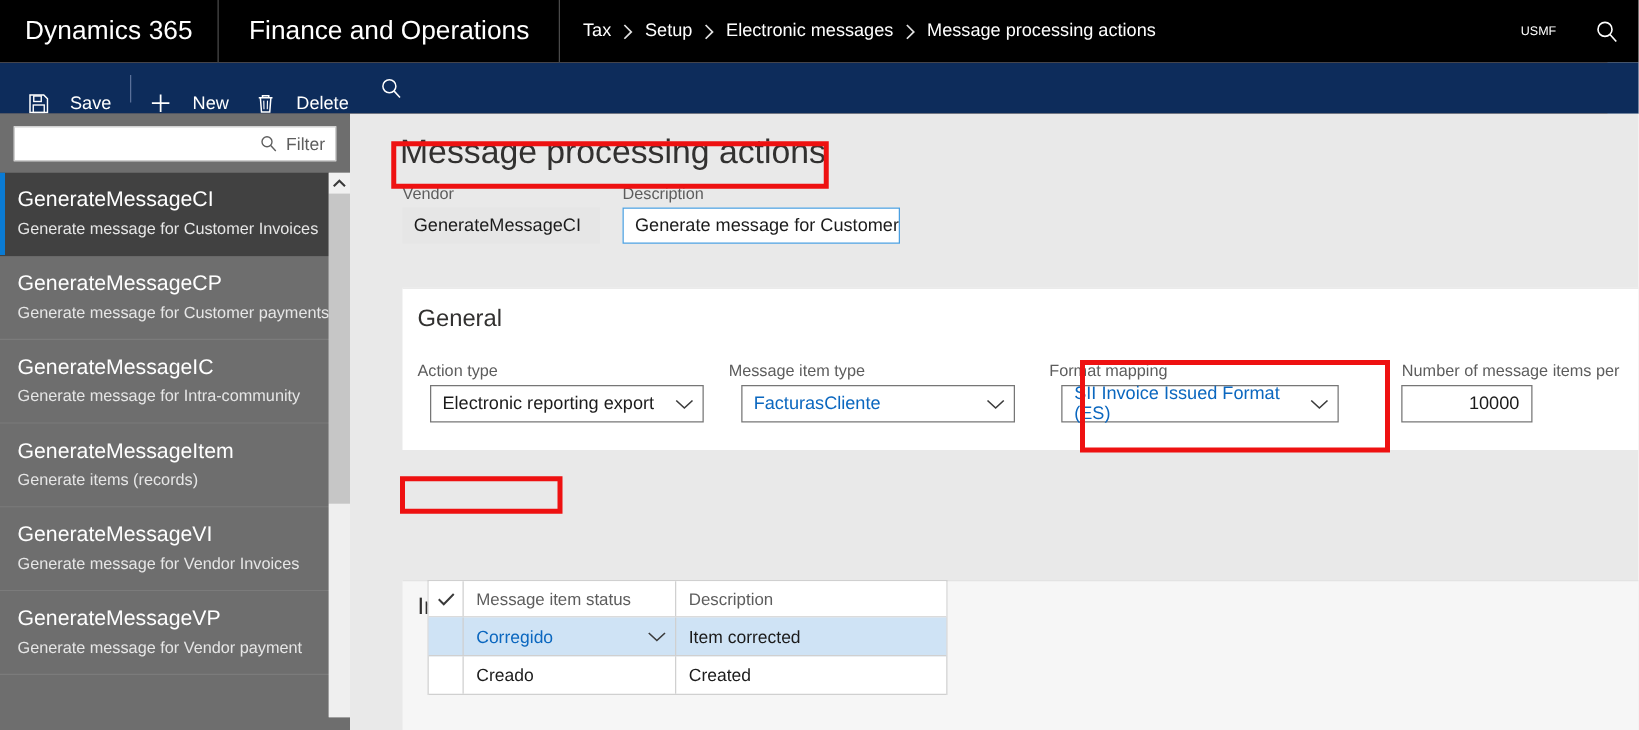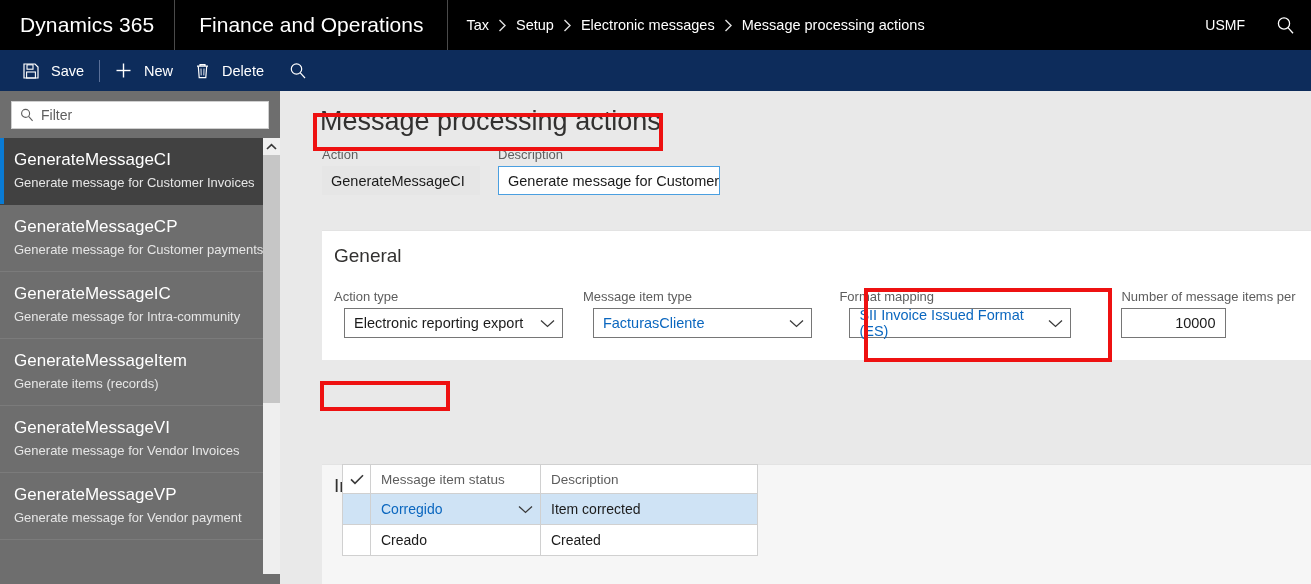--- a/index.html
+++ b/index.html
@@ -25,51 +25,51 @@
     font-size: 21px; font-weight: 400; color: #fff;
     border-right: 1px solid #4a4a4a;
   }
   .crumbs {
     display: flex; align-items: center; padding: 0 18px; gap: 9px;
     font-size: 14.5px; color: #ffffff; flex: 1;
   }
   .crumb { white-space: nowrap; }
   .crumb-sep { font-size: 13px; color: #d8d8d8; }
   .company {
-    display: flex; align-items: center; font-size: 14px; color: #fff;
+    display: flex; align-items: center; font-size: 10px; color: #fff;
     padding: 0 14px;
   }
   .topsearch {
     display: flex; align-items: center; justify-content: center;
     width: 52px; color: #fff;
   }
 
   
   .actionbar {
     position: absolute; left: 0; top: 50px; width: 1311px; height: 41px;
     background: #0d2c5b; display: flex; align-items: center;
     padding-left: 12px; color: #fff;
   }
   .abtn {
-    display: flex; align-items: center; gap: 12px; height: 41px;
+    display: flex; align-items: flex-end; gap: 17px; height: 41px;
     padding: 0 11px; font-size: 14.5px; color: #ffffff; white-space: nowrap;
   }
   .abtn.caps { font-size: 13.5px; letter-spacing: .3px; padding: 0 13px; }
   .abar-sep { width: 1px; height: 22px; background: #5a7099; margin: 0 4px; }
   .abar-search { padding: 0 14px; display: flex; align-items: center; }
 
   
   .leftpane {
     position: absolute; left: 0; top: 91px; width: 280px; height: 493px;
     background: #6e6e6e;
   }
   .filterwrap { padding: 10px 11px 9px 11px; }
   .filterbox {
     height: 28px; background: #ffffff; border: 1px solid #cfcfcf;
-    display: flex; align-items: center; padding: 0 8px; gap: 7px;
+    display: flex; align-items: center; padding: 0 8px; gap: 7px; justify-content: flex-end;
   }
   .filterbox .ftext { font-size: 14px; color: #5e5e5e; }
   .listscroll { position: relative; height: 436px; overflow: hidden; }
   .litem {
     height: 67px; padding: 11px 14px 0 14px; position: relative;
     border-bottom: 1px solid #7b7b7b; background: #6e6e6e; color: #fff;
   }
   .litem.sel { background: #414141; border-bottom: 1px solid #414141; }
   .litem.sel::before {
     content: ""; position: absolute; left: 0; top: 0; width: 4px; height: 100%;
@@ -328,21 +328,21 @@
   </div>
 
   <div class="main">
 
     <div class="pagehead">
       <div class="ptitle">Message processing actions</div>
     </div>
 
     <div class="fieldrow">
       <div class="fld">
-        <div class="flabel">Action</div>
+        <div class="flabel">Vendor</div>
         <div class="finput readonly">GenerateMessageCI</div>
       </div>
       <div class="fld">
         <div class="flabel">Description</div>
         <div class="finput focused">
           <span class="caret"></span>
             <span>Generate message for Customer I</span>
         </div>
       </div>
     </div>

